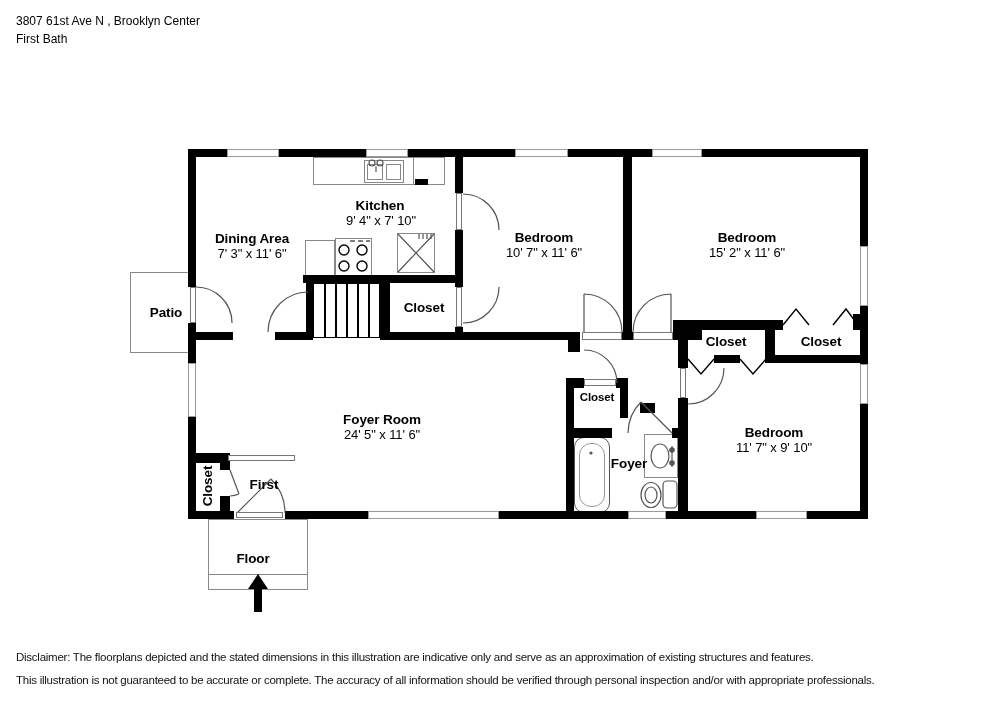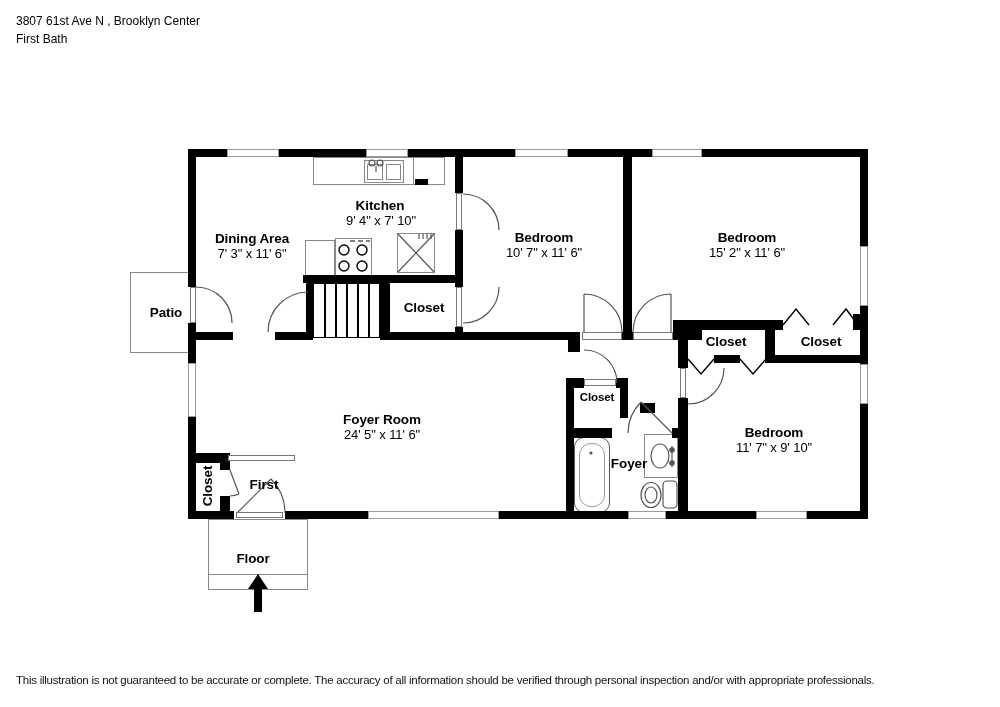--- a/index.html
+++ b/index.html
@@ -185,14 +185,15 @@
       <div class="leaf" style="left: 456px; top: 193px; width: 6px; height: 37px;"></div>
       <div class="leaf" style="left: 456px; top: 287px; width: 6px; height: 40px;"></div>
       <div class="leaf" style="left: 582px; top: 332px; width: 40px; height: 8px;"></div>
       <div class="leaf" style="left: 633px; top: 332px; width: 40px; height: 8px;"></div>
       <div class="leaf" style="left: 584px; top: 379px; width: 32px; height: 7px;"></div>
       <div class="leaf" style="left: 680px; top: 368px; width: 6px; height: 30px;"></div>
       <div class="leaf" style="left: 236px; top: 512px; width: 47px; height: 6px;"></div>
       <div class="leaf" style="left: 228px; top: 455px; width: 67px; height: 6px;"></div>
     </div>
 
+  <div class="ftr" style="left:16px;top:651px;">Disclaimer: The floorplans depicted and the stated dimensions in this illustration are indicative only and serve as an approximation of existing structures and features.</div>
   <div class="ftr" style="left:16px;top:674px;text-align:center;">This illustration is not guaranteed to be accurate or complete. The accuracy of all information should be verified through personal inspection and/or with appropriate professionals.</div>
 </div>
 
 </body></html>

